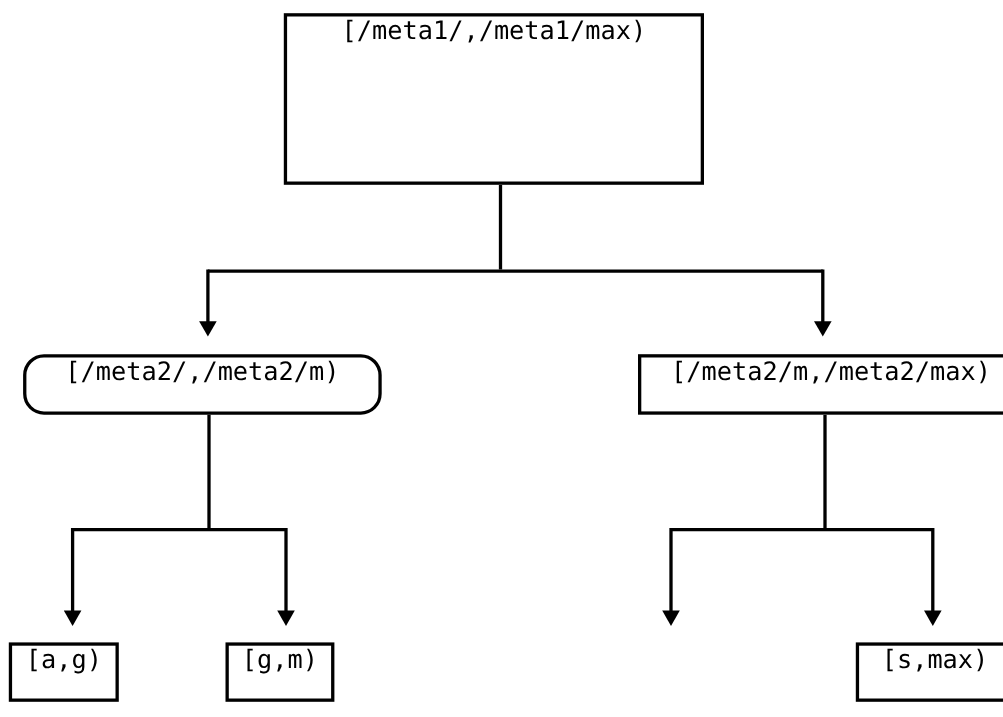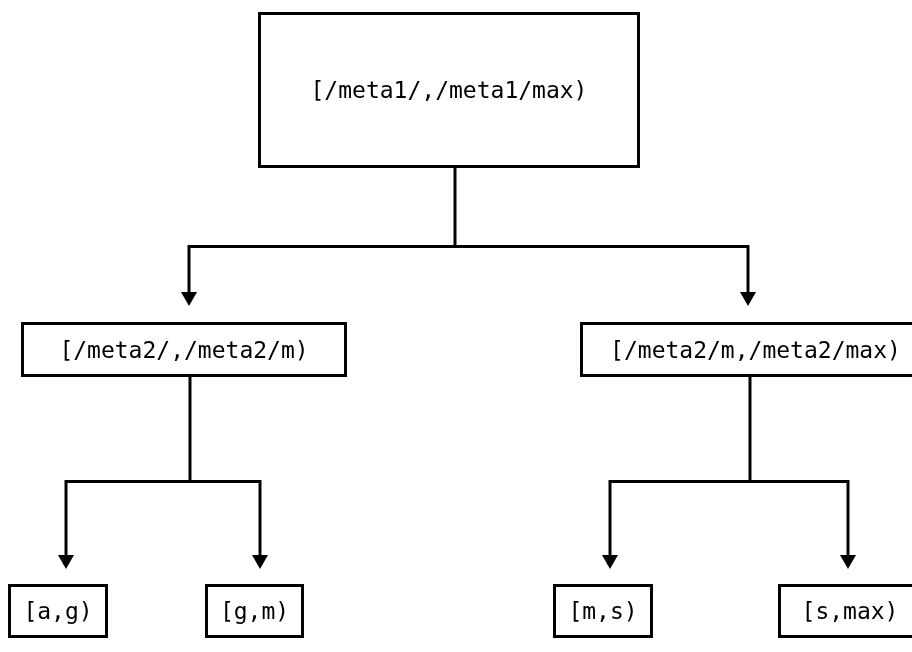--- a/index.html
+++ b/index.html
@@ -23,21 +23,20 @@
     top: 0;
     width: 912px;
     height: 652px;
   }
   .node {
     position: absolute;
     box-sizing: border-box;
     border: 3px solid #000000;
     background: #ffffff;
     display: flex;
-    align-items: center;
     justify-content: center;
     color: #000000;
     white-space: pre;
   }
   .node-label {
     display: block;
     text-align: center;
     letter-spacing: 0px;
   }
   .node-root {
@@ -46,20 +45,21 @@
     width: 382px;
     height: 156px;
     font-size: 23px;
   }
   .node-mid-left {
     left: 21px;
     top: 322px;
     width: 326px;
     height: 55px;
     font-size: 23px;
+    border-radius: 19px;
   }
   .node-mid-right {
     left: 580px;
     top: 322px;
     width: 351px;
     height: 55px;
     font-size: 23px;
   }
   .node-leaf {
     height: 54px;
@@ -118,21 +118,18 @@
   </div>
 
   <div class="node node-leaf node-leaf-2">
     <span class="node-label">[g,m)</span>
   </div>
 
   <div class="node node-leaf node-leaf-1">
     <span class="node-label">[a,g)</span>
   </div>
 
-  <div class="node node-leaf node-leaf-3">
-    <span class="node-label">[m,s)</span>
-  </div>
 
   <div class="node node-leaf node-leaf-4">
     <span class="node-label">[s,max)</span>
   </div>
 
 </div>
 
 </body></html>

